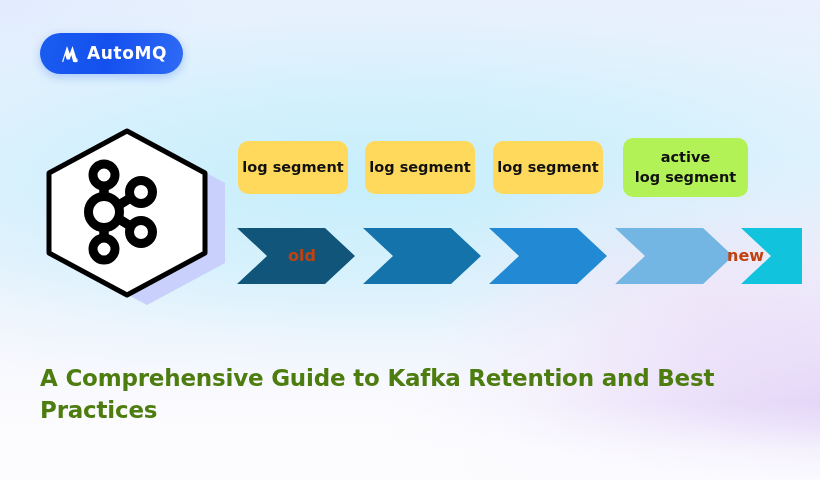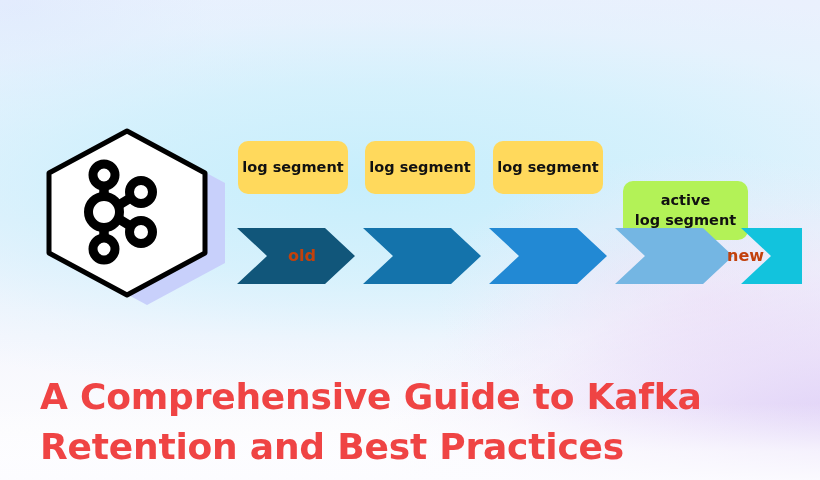--- a/index.html
+++ b/index.html
@@ -142,40 +142,47 @@
     font-weight: 700;
     line-height: 1;
   }
 
   
   #title {
     position: absolute;
     left: 40px;
     top: 348px;
     width: 720px;
-    color: #ef4444;
-    font-family: "DejaVu Sans", sans-serif;
-    font-size: 36px;
+    color: #4d7c0f;
+    font-family: "DejaVu Sans", sans-serif;
+    font-size: 23px;
     font-weight: 700;
     line-height: 1.38;
     letter-spacing: -0.2px;
   }
 </style>
 </head>
 <body>
 
 <div id="stage">
 
   <div class="bg-layer bg-base"></div>
   <div class="bg-layer bg-blue-tl"></div>
   <div class="bg-layer bg-cyan"></div>
   <div class="bg-layer bg-pink"></div>
   <div class="bg-layer bg-violet"></div>
   <div class="bg-layer bg-bottom"></div>
 
+  <div id="logo-pill">
+    <svg id="logo-mark" viewBox="0 0 48 44">
+      <path d="M12 38 L22 6 L27.5 21.5 L33 6 L43 38 L34.5 38 L30.5 24 L27.5 33 L21.5 33 L18.5 24 L14.5 38 Z" fill="#ffffff"></path>
+      <circle cx="39.5" cy="34.5" r="4.6" fill="#ffffff" opacity="0.55"></circle>
+    </svg>
+    <span id="logo-word">AutoMQ</span>
+  </div>
 
   <div id="hex-wrap">
     <svg id="hex-shadow" width="170" height="170" viewBox="0 0 170 170">
       <polygon points="85,3 163,45 163,125 85,167 7,125 7,45" fill="#c8d0fb"></polygon>
     </svg>
     <svg id="hex-main" width="170" height="170" viewBox="0 0 170 170">
       <polygon points="85,3 163,45 163,125 85,167 7,125 7,45" fill="#ffffff" stroke="#000000" stroke-width="5" stroke-linejoin="round"></polygon>
       <g fill="none" stroke="#000000" stroke-width="9.5" stroke-linecap="round">
 
         <line x1="62" y1="47" x2="62" y2="118"></line>
@@ -196,21 +203,21 @@
 
   <div class="seg-box normal" style="left:238px; top:141px; width:110px; height:53px;">
     <span>log segment</span>
   </div>
   <div class="seg-box normal" style="left:365px; top:141px; width:110px; height:53px;">
     <span>log segment</span>
   </div>
   <div class="seg-box normal" style="left:493px; top:141px; width:110px; height:53px;">
     <span>log segment</span>
   </div>
-  <div class="seg-box active" style="left:623px; top:138px; width:125px; height:59px; flex-direction:column; justify-content:center;margin-top:43px;">
+  <div class="seg-box active" style="left:623px; top:138px; width:125px; height:59px; flex-direction:column; justify-content:center;">
     <span>active</span>
     <span>log segment</span>
   </div>
 
   <div id="chevrons">
     <svg width="570" height="62" viewBox="0 0 570 62">
       <g>
         <path d="M5,3 L93,3 L123,31 L93,59 L5,59 L35,31 Z" fill="#11567a"></path>
       </g>
       <g>

